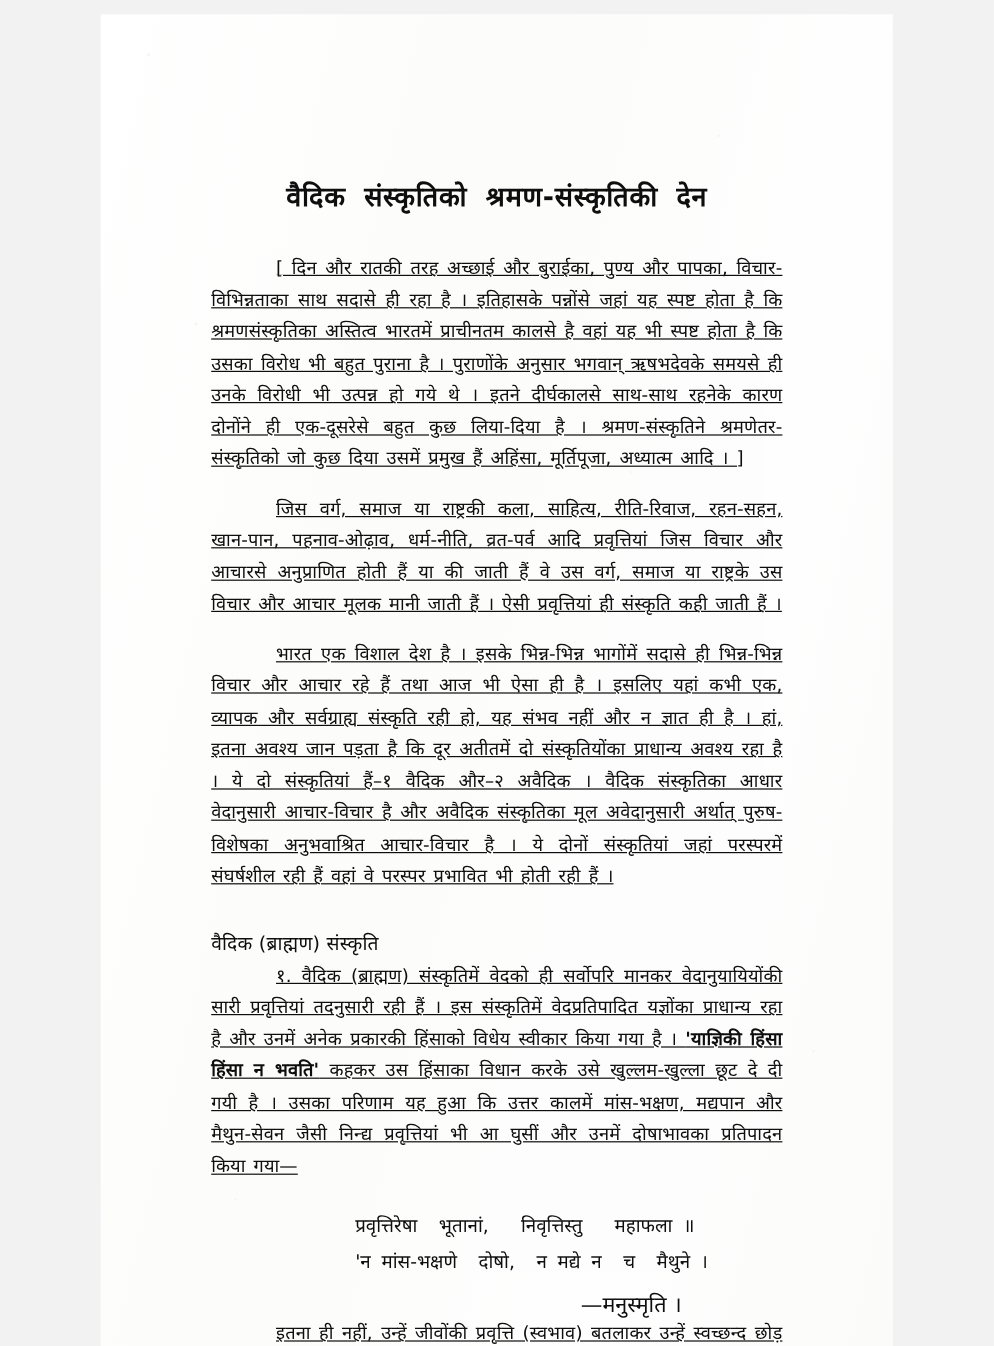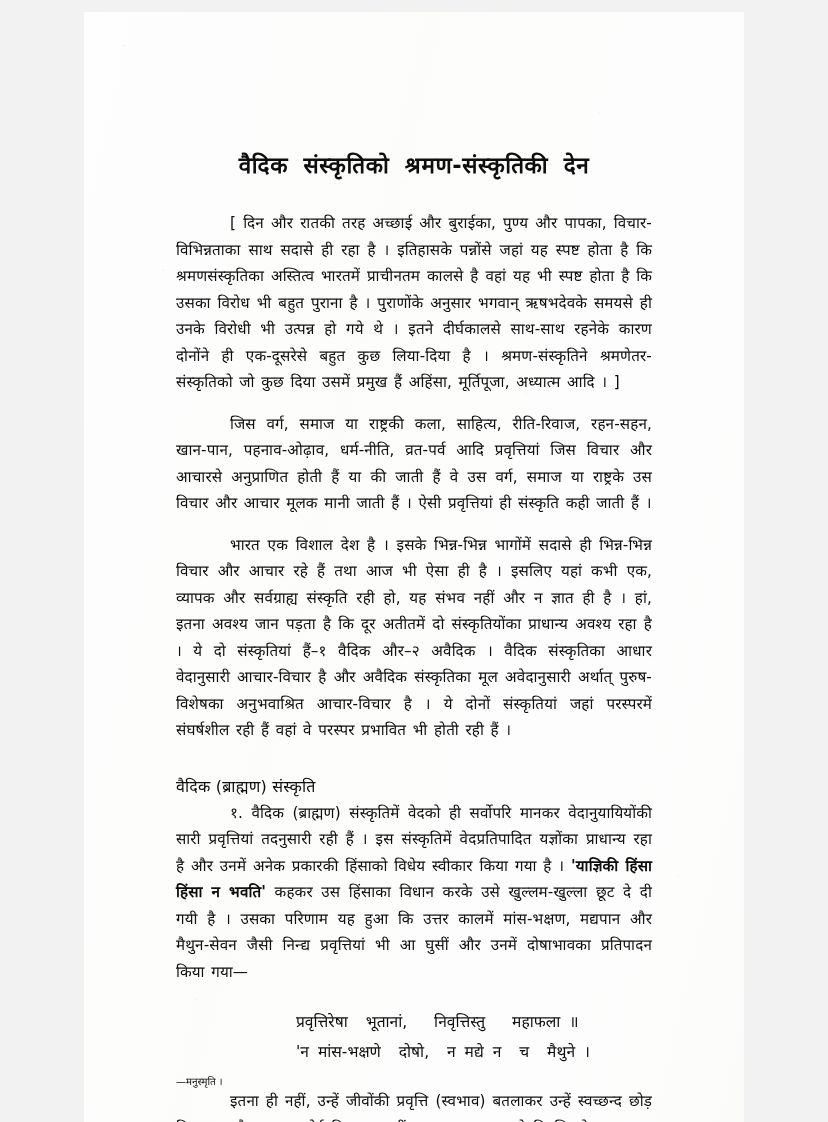--- a/index.html
+++ b/index.html
@@ -66,20 +66,21 @@
     text-justify: inter-word;
     word-spacing: 1.6px;
     letter-spacing: .15px;
     text-indent: 0;
   }
   p.para + p.para {
     margin-top: 15px;
   }
   p.indent {
     text-indent: 54px;
+    text-decoration: underline;
   }
 
   .section-head {
     margin: 30px 0 0 0;
     font-size: 16px;
     line-height: 26px;
     font-weight: 400;
     letter-spacing: .2px;
   }
   .section-body {
@@ -96,21 +97,22 @@
     font-size: 15.6px;
     line-height: 30px;
     word-spacing: 4px;
   }
   .verse-line {
     white-space: pre;
   }
   .verse-attrib {
     margin-top: 7px;
     padding-right: 84px;
-    font-size: 10px;
+    text-align: right;
+    font-size: 18px;
   }
 
   .tail-para {
     margin-top: 21px;
   }
 
   .folio {
     position: relative;
     z-index: 1;
     margin-top: 30px;

